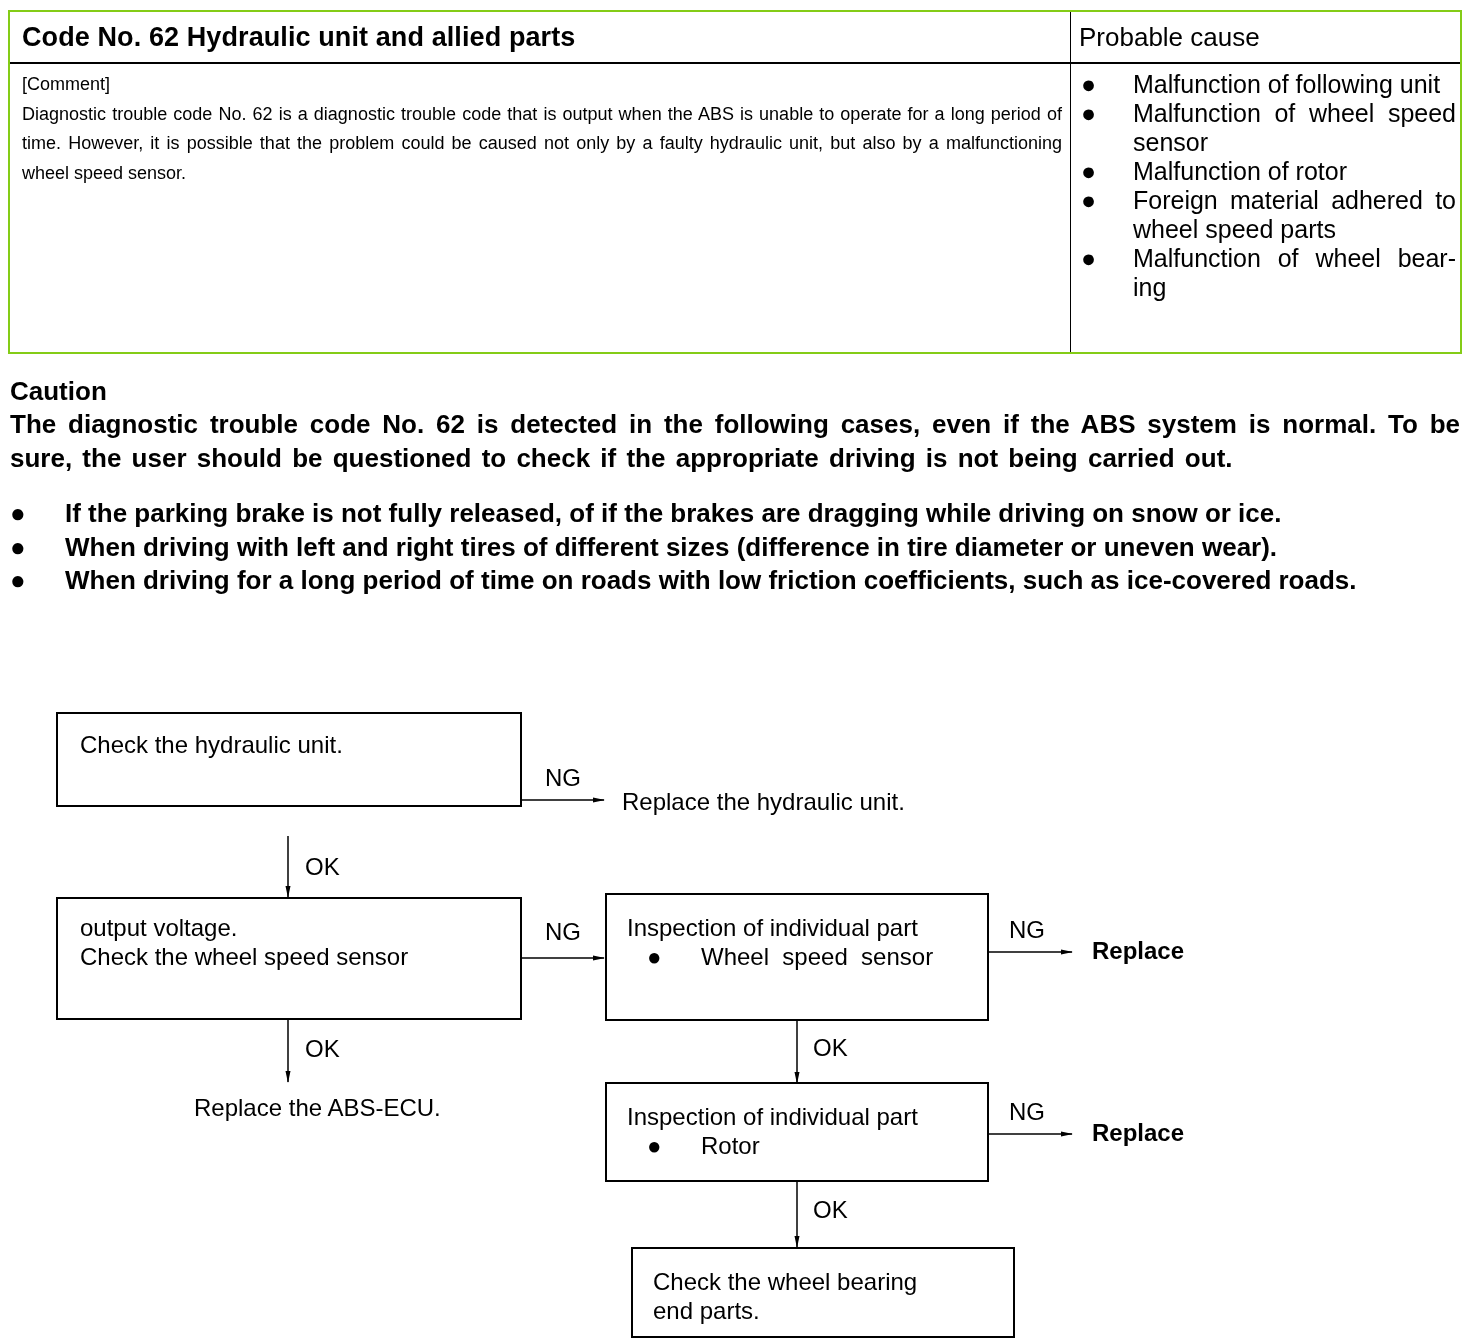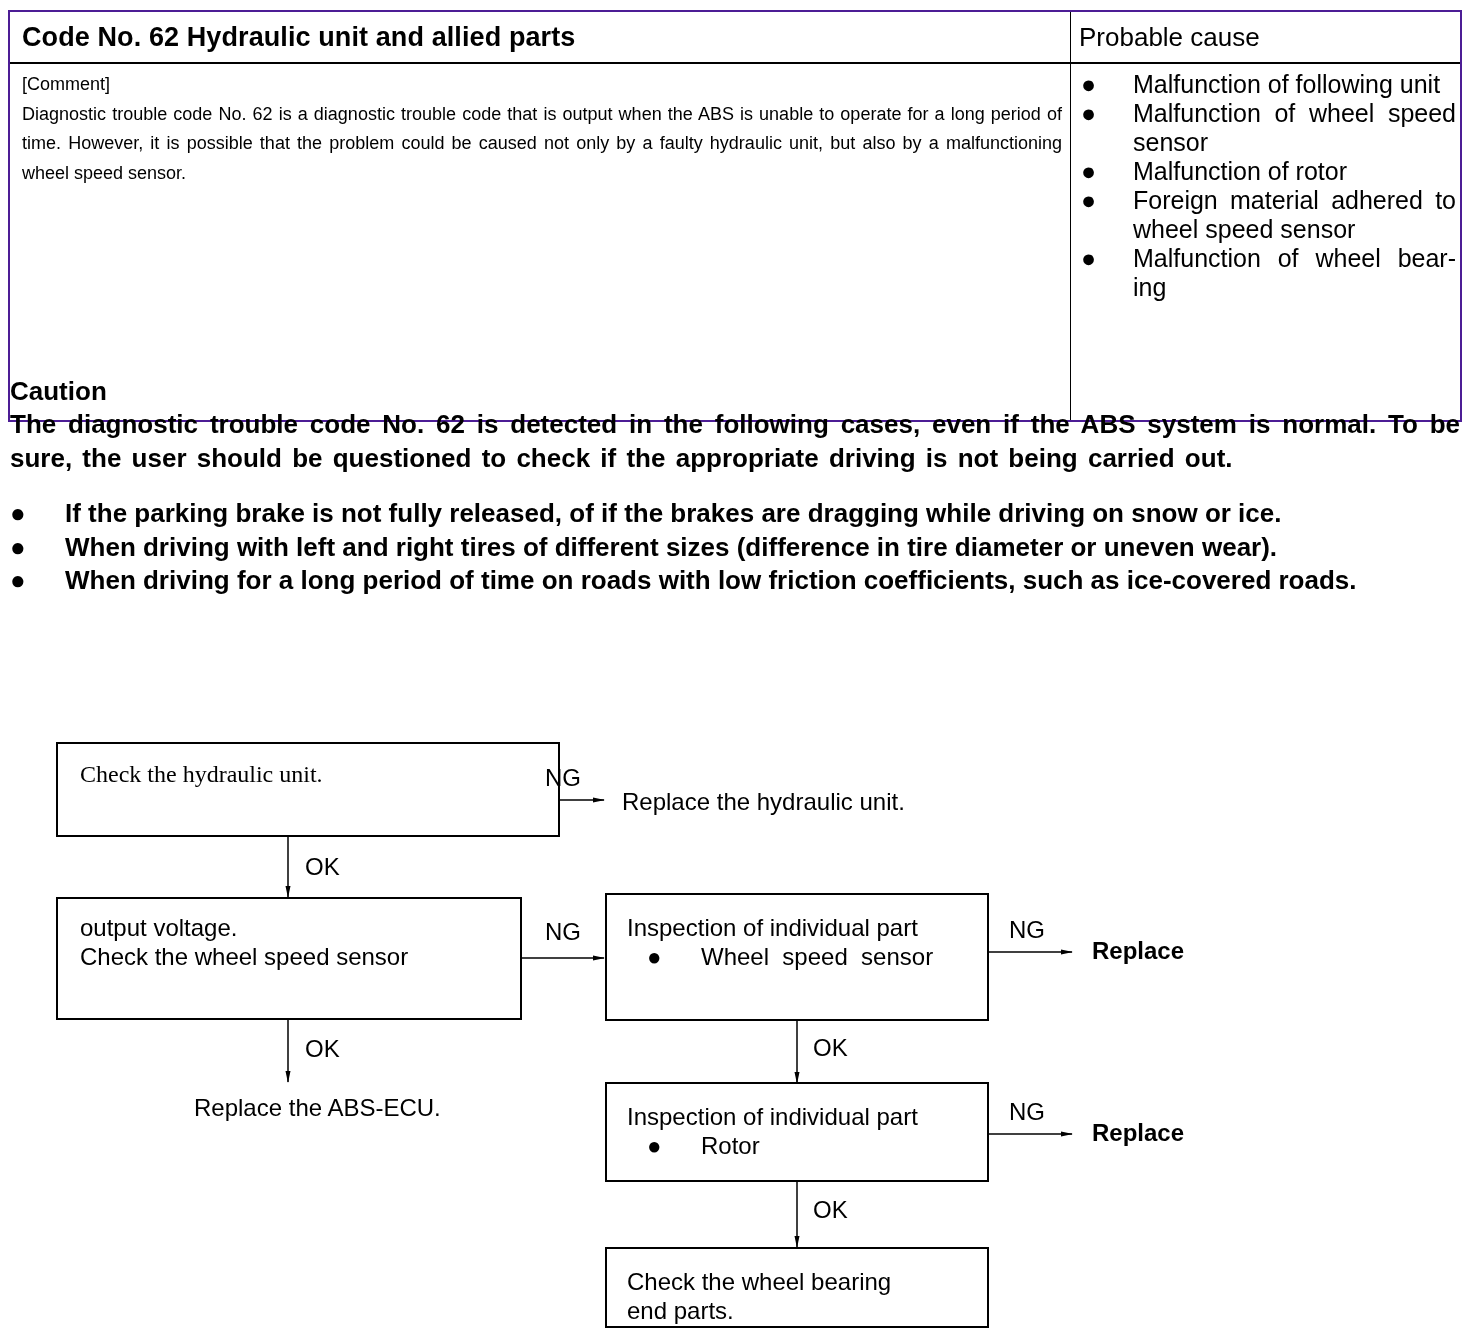--- a/index.html
+++ b/index.html
@@ -3,22 +3,22 @@
 <meta charset="utf-8">
 <style>
   html, body { margin: 0; padding: 0; background: #ffffff; }
   body {
     width: 1472px; height: 1344px; position: relative; overflow: hidden;
     font-family: "Liberation Sans", sans-serif; color: #000;
   }
   .abs { position: absolute; margin-top: 24px; }
 
   
-  .tbl { position: absolute; left: 8px; top: 10px; width: 1454px; height: 412px;
-         border: 2px solid #4c1d95; box-sizing: border-box; }
+  .tbl { position: absolute; left: 8px; top: 10px; width: 1454px; height: 344px;
+         border: 2px solid #84cc16; box-sizing: border-box; }
   .tbl .vline { position: absolute; left: 1060px; top: 0; bottom: 0; border-left: 1.5px solid #000; }
   .tbl .hline { position: absolute; left: 0; right: 0; top: 50px; border-top: 2px solid #000; }
   .tbl-title { position: absolute; left: 12px; top: 10px; font-size: 27px; font-weight: bold; letter-spacing: 0.1px; }
   .tbl-cause-head { position: absolute; left: 1069px; top: 10px; font-size: 26px; }
   .comment { position: absolute; left: 12px; top: 58px; width: 1040px; font-size: 18px; line-height: 29.5px; }
   .causes { position: absolute; left: 1066px; top: 58px; width: 380px; font-size: 25px; line-height: 29px; margin: 0; padding: 0; list-style: none; }
   .causes li { position: relative; padding-left: 57px; text-align: justify; text-align-last: left; }
   .causes li .bullet { position: absolute; left: 5px; top: 0; }
 
   
@@ -48,21 +48,21 @@
   <div class="tbl-title">Code No. 62 Hydraulic unit and allied parts</div>
   <div class="tbl-cause-head">Probable cause</div>
   <div class="comment">
     <div>[Comment]</div>
     <div style="text-align:justify;">Diagnostic trouble code No. 62 is a diagnostic trouble code that is output when the ABS is unable to operate for a long period of time. However, it is possible that the problem could be caused not only by a faulty hydraulic unit, but also by a malfunctioning wheel speed sensor.</div>
   </div>
   <ul class="causes">
     <li><span class="bullet">●</span><span>Malfunction of following unit</span></li>
     <li><span class="bullet">●</span><span>Malfunction of wheel speed sensor</span></li>
     <li><span class="bullet">●</span><span>Malfunction of rotor</span></li>
-    <li><span class="bullet">●</span><span>Foreign material adhered to wheel speed sensor</span></li>
+    <li><span class="bullet">●</span><span>Foreign material adhered to wheel speed parts</span></li>
     <li><span class="bullet">●</span><span>Malfunction of wheel bear-ing</span></li>
   </ul>
 </div>
 
 <div class="abs caution-head">Caution</div>
 <div class="abs caution-text">The diagnostic trouble code No. 62 is detected in the following cases, even if the ABS system is normal.  To be sure, the user should be questioned to check if the appropriate driving is not being carried out.</div>
 <ul class="caution-list">
   <li><span class="bullet">●</span><span>If the parking brake is not fully released, of if the brakes are dragging while driving on snow or ice.</span></li>
   <li><span class="bullet">●</span><span>When driving with left and right tires of different sizes (difference in tire diameter or uneven wear).</span></li>
   <li><span class="bullet">●</span><span>When driving for a long period of time on roads with low friction coefficients, such as ice-covered roads.</span></li>
@@ -77,21 +77,21 @@
   <line x1="521" y1="800" x2="604" y2="800" stroke="#000" stroke-width="1.5" marker-end="url(#arr)"></line>
   <line x1="288" y1="836" x2="288" y2="897" stroke="#000" stroke-width="1.5" marker-end="url(#arr)"></line>
   <line x1="521" y1="958" x2="604" y2="958" stroke="#000" stroke-width="1.5" marker-end="url(#arr)"></line>
   <line x1="288" y1="1019" x2="288" y2="1082" stroke="#000" stroke-width="1.5" marker-end="url(#arr)"></line>
   <line x1="989" y1="952" x2="1072" y2="952" stroke="#000" stroke-width="1.5" marker-end="url(#arr)"></line>
   <line x1="797" y1="1020" x2="797" y2="1083" stroke="#000" stroke-width="1.5" marker-end="url(#arr)"></line>
   <line x1="989" y1="1134" x2="1072" y2="1134" stroke="#000" stroke-width="1.5" marker-end="url(#arr)"></line>
   <line x1="797" y1="1181" x2="797" y2="1247" stroke="#000" stroke-width="1.5" marker-end="url(#arr)"></line>
 </svg>
 
-<div class="box" style="left:56px; top:742px; width:504px; height:95px;font-family:Liberation Serif, serif;">
+<div class="box" style="left:56px; top:712px; width:466px; height:95px;">
   <div class="box-text" style="left:22px; top:16px;">Check the hydraulic unit.</div>
 </div>
 <div class="lbl" style="left:545px; top:764px;">NG</div>
 <div class="lbl" style="left:622px; top:788px;">Replace the hydraulic unit.</div>
 <div class="lbl" style="left:305px; top:853px;">OK</div>
 
 <div class="box" style="left:56px; top:897px; width:466px; height:123px;">
   <div class="box-text" style="left:22px; top:14px;">
     <div>output voltage.</div>
     <div>Check the wheel speed sensor</div>
@@ -114,18 +114,18 @@
 <div class="box" style="left:605px; top:1082px; width:384px; height:100px;">
   <div class="box-text" style="left:20px; top:18px;">
     <div>Inspection of individual part</div>
     <div class="box-bullet-row"><span class="bullet">●</span><span>Rotor</span></div>
   </div>
 </div>
 <div class="lbl" style="left:1009px; top:1098px;">NG</div>
 <div class="lbl bold" style="left:1092px; top:1119px;">Replace</div>
 <div class="lbl" style="left:813px; top:1196px;">OK</div>
 
-<div class="box" style="left:605px; top:1247px; width:384px; height:81px;">
+<div class="box" style="left:631px; top:1247px; width:384px; height:91px;">
   <div class="box-text" style="left:20px; top:18px;">
     <div>Check the wheel bearing</div>
     <div>end parts.</div>
   </div>
 </div>
 
 </body></html>

